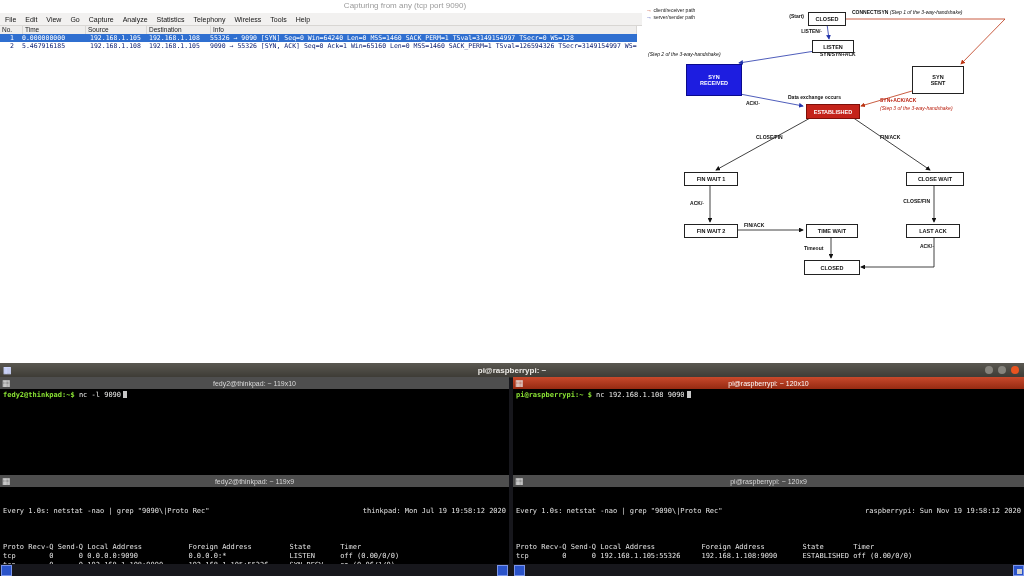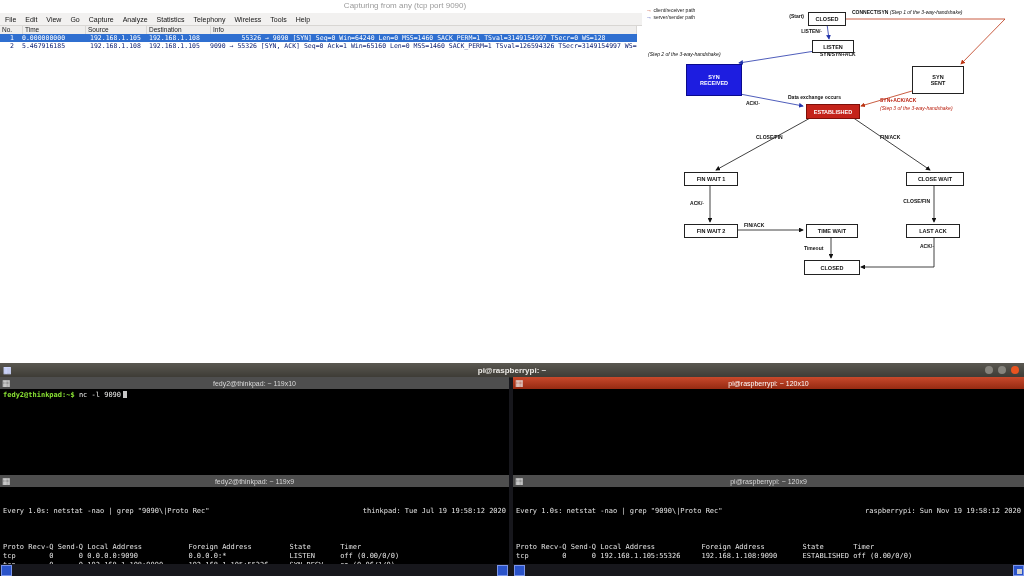--- a/index.html
+++ b/index.html
@@ -12,21 +12,21 @@
   .ws-cols{position:absolute;left:0;top:26px;width:637px;height:8px;background:#eeedec;border-bottom:1px solid #cfcdca;display:flex;font-size:6.5px;line-height:8px;color:#222;}
   .ws-cols .cell{border-right:1px solid #d8d6d3;padding-left:2px;overflow:hidden;}
   .ws-row{position:absolute;left:0;width:637px;height:8px;display:flex;font-family:"DejaVu Sans Mono",monospace;font-size:6.5px;line-height:8px;white-space:pre;overflow:hidden;}
   .ws-row .cell{overflow:hidden;}
   .ws-row.sel{top:34px;background:#2f6fd0;color:#ffffff;}
   .ws-row.alt{top:42px;background:#ffffff;color:#0a1c6e;}
   .c-no{width:14px;text-align:right;}
   .c-time{width:66px;padding-left:8px;}
   .c-src{width:58px;padding-left:2px;}
   .c-dst{width:60px;padding-left:1px;}
-  .c-info{flex:1;padding-left:1px;text-align:center;}
+  .c-info{flex:1;padding-left:1px;}
   .h-no{width:20px;}.h-time{width:60px;}.h-src{width:58px;}.h-dst{width:61px;}.h-info{flex:1;}
 
   
   .diagram{position:absolute;left:640px;top:0;width:384px;height:300px;}
   .diagram svg{position:absolute;left:0;top:0;}
   .dnode{position:absolute;border:1px solid #222;background:#fff;color:#111;font-size:5.5px;font-weight:bold;line-height:6px;display:flex;align-items:center;justify-content:center;text-align:center;white-space:pre-line;}
   .dnode.blue{background:#1d1de0;border-color:#0a0a8c;color:#fff;}
   .dnode.red{background:#c4231a;border-color:#7d0f08;color:#fff;}
   .dlbl{position:absolute;font-size:5px;font-weight:bold;color:#111;white-space:nowrap;}
   .dlbl.it{font-weight:normal;font-style:italic;}
@@ -184,29 +184,30 @@
         <span>fedy2@thinkpad: ~ 119x10</span>
       </div>
       <div class="pane-content"><div><span class="prompt">fedy2@thinkpad:~$</span><span> </span><span class="cmd">nc -l 9090</span><span class="cursor"></span></div></div>
     </div>
 
     <div class="pane pane-tr">
       <div class="pane-titlebar active">
         <span class="grid-icon">▦</span>
         <span>pi@raspberrypi: ~ 120x10</span>
       </div>
+      <div class="pane-content"><div><span class="prompt">pi@raspberrypi:~ $</span><span> </span><span class="cmd">nc 192.168.1.108 9090</span><span class="cursor"></span></div></div>
     </div>
 
     <div class="pane pane-bl">
       <div class="pane-titlebar">
         <span class="grid-icon">▦</span>
         <span>fedy2@thinkpad: ~ 119x9</span>
       </div>
       <div class="pane-content">
-        <div class="watch-line"><span>Every 1.0s: netstat -nao | grep "9090\|Proto Rec"</span><span>thinkpad: Tue Jul 19 19:58:12 2020</span></div>
+        <div class="watch-line"><span>Every 1.0s: netstat -nao | grep "9090\|Proto Rec"</span><span>thinkpad: Mon Jul 19 19:58:12 2020</span></div>
         <div class="netstat">Proto Recv-Q Send-Q Local Address           Foreign Address         State       Timer
 tcp        0      0 0.0.0.0:9090            0.0.0.0:*               LISTEN      off (0.00/0/0)
 tcp        0      0 192.168.1.108:9090      192.168.1.105:55326     SYN RECV    on (0.06/1/0)</div>
       </div>
     </div>
 
     <div class="pane pane-br">
       <div class="pane-titlebar">
         <span class="grid-icon">▦</span>
         <span>pi@raspberrypi: ~ 120x9</span>

